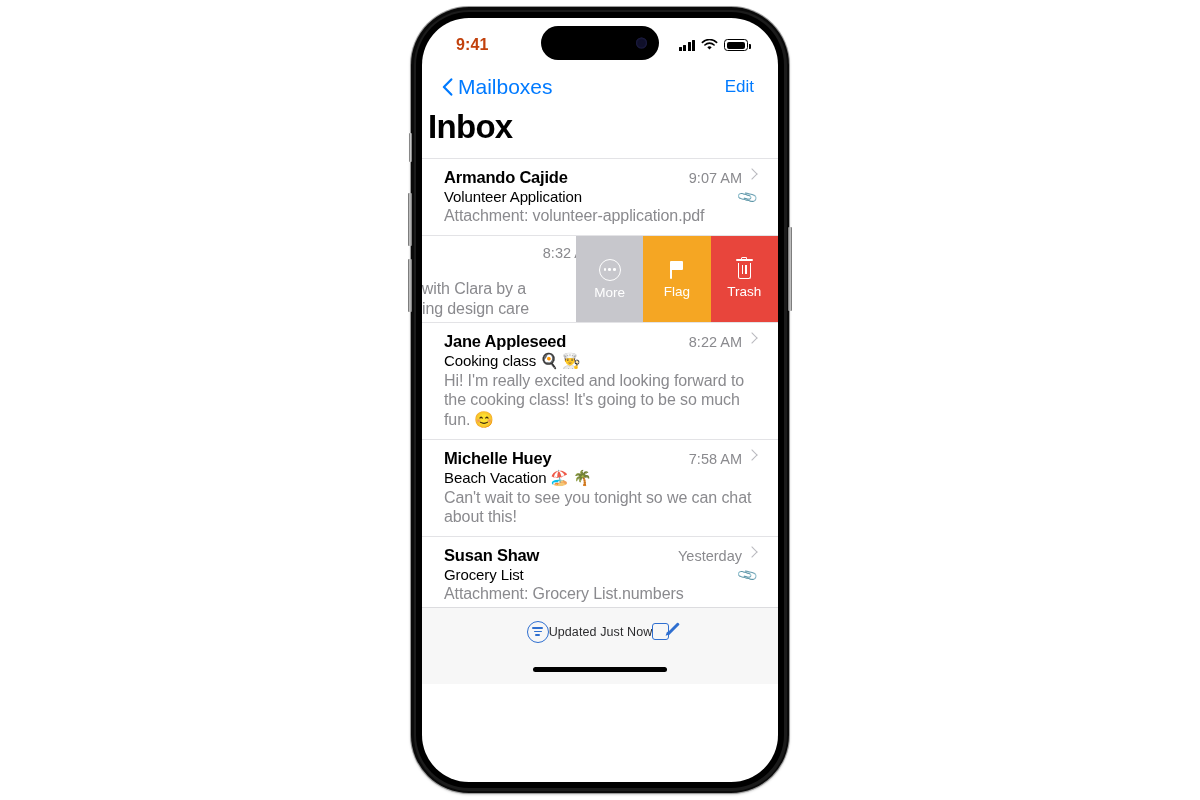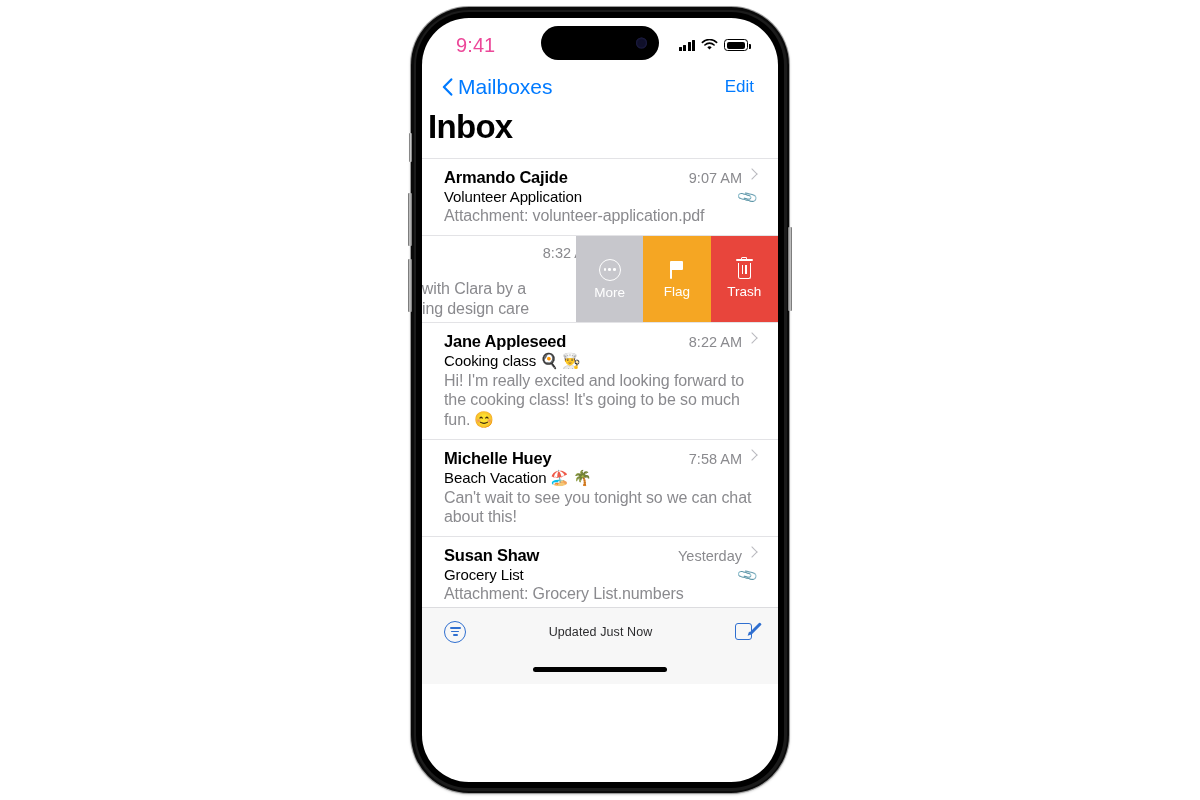--- a/index.html
+++ b/index.html
@@ -48,21 +48,21 @@
   .btn-power  { right:-3px; top:220px; width:4px; height:84px;
                 background:linear-gradient(to left,#5e5e5e,#cfcfcf 45%,#6e6e6e); }
 
   
   .statusbar {
     position:relative; height:50px;
     display:flex; align-items:center; justify-content:space-between;
     padding:0 30px 0 34px;
   }
   .sb-time {
-    font-size:20px; font-weight:normal; color:#ec4899;
+    font-size:16px; font-weight:bold; color:#c2410c;
     letter-spacing:.1px; padding-top:4px;
   }
   .sb-right { display:flex; align-items:center; gap:6px; padding-top:4px; }
 
   .dynamic-island {
     position:absolute; left:50%; transform:translateX(-50%);
     top:8px; width:118px; height:34px;
     background:#000; border-radius:20px;
   }
   .di-cam {
@@ -216,21 +216,21 @@
     content:""; position:absolute; top:2.5px; width:1.4px; height:9px; background:#fff;
   }
   .ic-trash .can::before { left:3px; }
   .ic-trash .can::after  { right:3px; }
 
   
   .toolbar {
     position:relative;
     height:48px; background:#f7f7f7;
     border-top:1px solid #dcdcdf;
-    display:flex; align-items:center; justify-content:space-between;
+    display:flex; align-items:center; justify-content:center;
     padding:0 22px;
   }
   .tb-status { font-size:12.5px; color:#2c2c2e; letter-spacing:.1px; }
   .ic-filter {
     width:22px; height:22px; border-radius:50%;
     border:1.6px solid #2f6fd0;
     display:flex; flex-direction:column; align-items:center;
     justify-content:center; gap:2px; cursor:pointer;
   }
   .ic-filter i { background:#2f6fd0; height:1.6px; border-radius:1px; display:block; }

